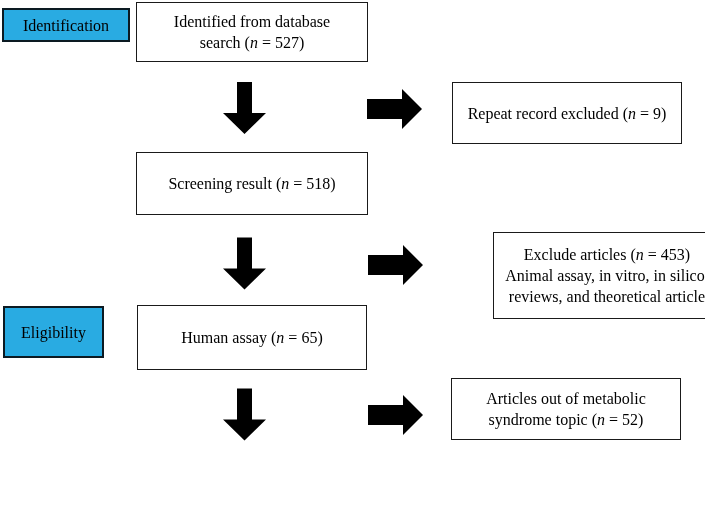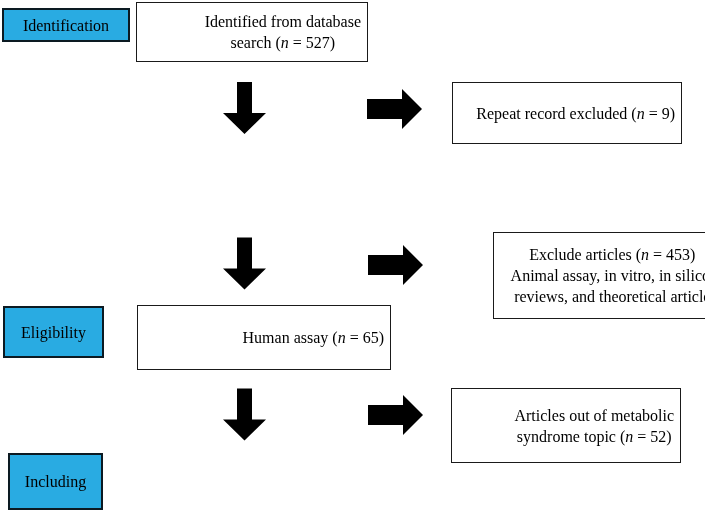--- a/index.html
+++ b/index.html
@@ -24,75 +24,74 @@
     justify-content: center;
     text-align: center;
   }
   .stage {
     background: var(--stage-fill, #29ABE2);
     border: 2px solid var(--stage-border, #0c1a22);
   }
   .box {
     background: #ffffff;
     border: 1.5px solid var(--box-border, #1a1a1a);
-    justify-content: flex-end;
   }
   .txt {
     display: block;
     white-space: pre-line;
     font-size: 16px;
     line-height: 21px;
     padding: 0 6px;
   }
   svg.arrow { position: absolute; display: block; }
   svg.arrow polygon { fill: var(--arrow, #000000); }
 
   
   .s1 { left: 2px;  top: 8px;   width: 128px; height: 34px; }
   .s2 { left: 3px;  top: 158px; width: 104px; height: 49px; }
   .s3 { left: 3px;  top: 306px; width: 101px; height: 52px; }
   .s4 { left: 8px;  top: 453px; width: 95px;  height: 57px; }
 
   
   .m1 { left: 136px; top: 2px;   width: 232px; height: 60px; }
   .m2 { left: 136px; top: 152px; width: 232px; height: 63px; }
-  .m3 { left: 137px; top: 305px; width: 254px; height: 65px; }
+  .m3 { left: 137px; top: 305px; width: 230px; height: 65px; }
   .m4 { left: 135px; top: 453px; width: 233px; height: 64px; }
 
   
   .r1 { left: 452px; top: 82px;  width: 230px; height: 62px; }
   .r2 { left: 453px; top: 232px; width: 228px; height: 87px; margin-left: 40px; }
-  .r3 { left: 451px; top: 388px; width: 230px; height: 75px; }
+  .r3 { left: 451px; top: 378px; width: 230px; height: 62px; }
 
   
   .a1  { left: 223px; top: 82px;  }
   .a2  { left: 223px; top: 237px; }
   .a3  { left: 223px; top: 388px; }
   .ra1 { left: 367px; top: 89px;  }
   .ra2 { left: 368px; top: 245px; }
   .ra3 { left: 368px; top: 395px; }
 </style>
 </head>
 <body>
 
 <div class="fig">
 
   <div class="stage s1">
     <span class="txt">Identification</span>
   </div>
   <div class="stage s3">
     <span class="txt">Eligibility</span>
   </div>
-  <div class="stage s4">
-    <span class="txt">Including</span>
-  </div>
 
   <div class="box m1">
     <span class="txt italic-n">Identified from database
 search (<i>n</i> = 527)</span>
+  </div>
+  <div class="box m2">
+    <span class="txt italic-n">Screening result (<i>n</i> = 518)</span>
   </div>
   <div class="box m3">
     <span class="txt italic-n">Human assay (<i>n</i> = 65)</span>
   </div>
 
   <div class="box r1">
     <span class="txt italic-n">Repeat record excluded (<i>n</i> = 9)</span>
   </div>
   <div class="box r2">
     <span class="txt italic-n">Exclude articles (<i>n</i> = 453)

